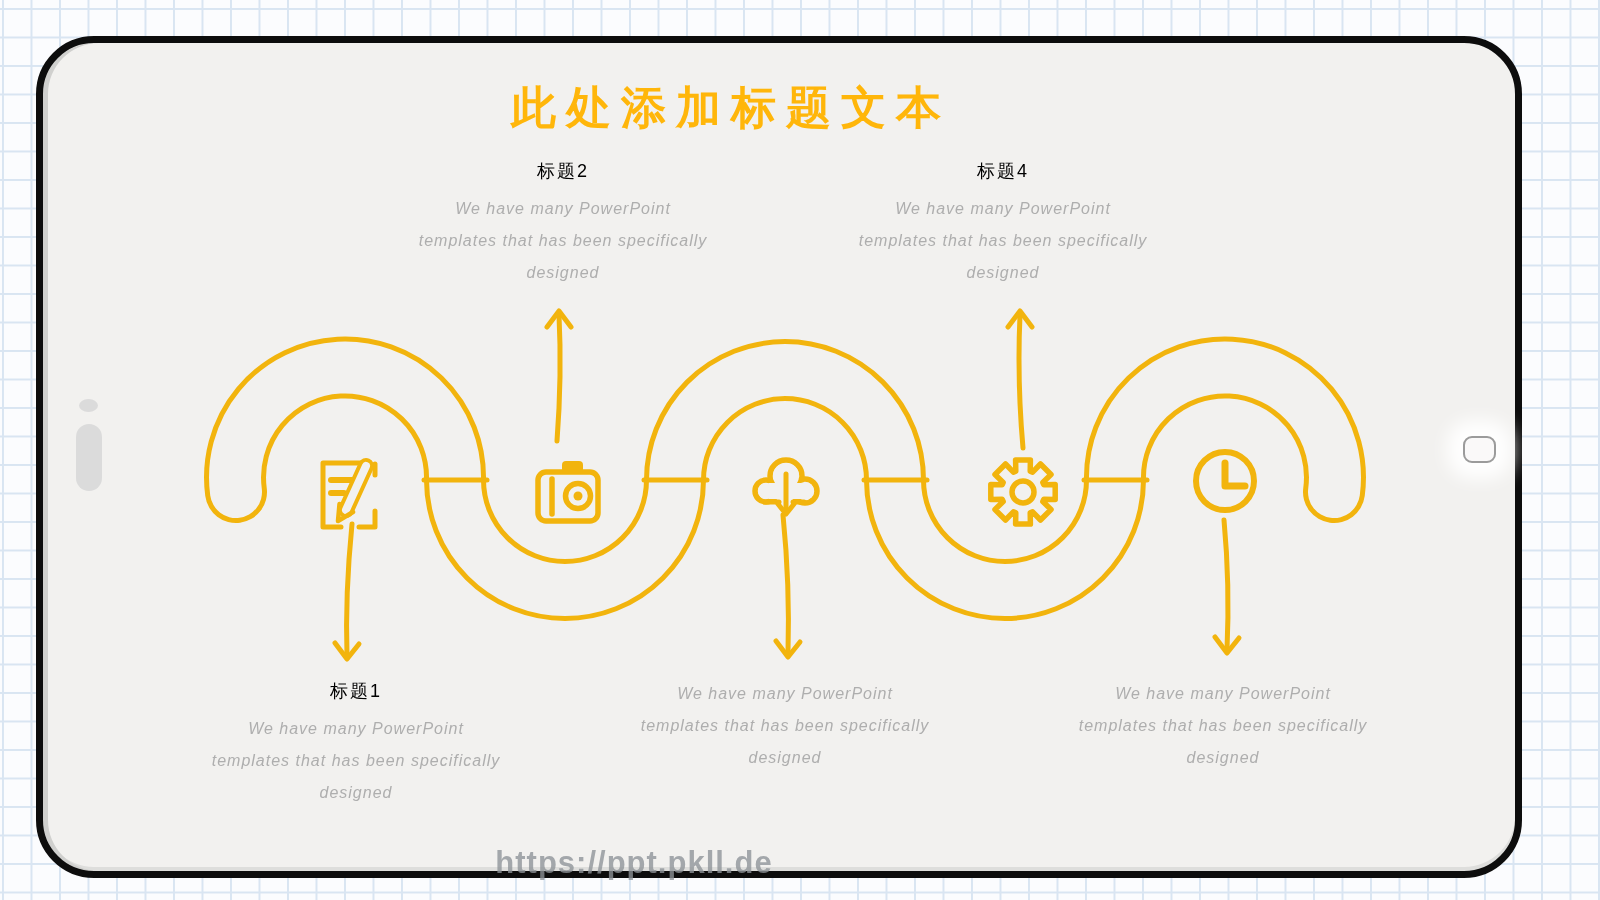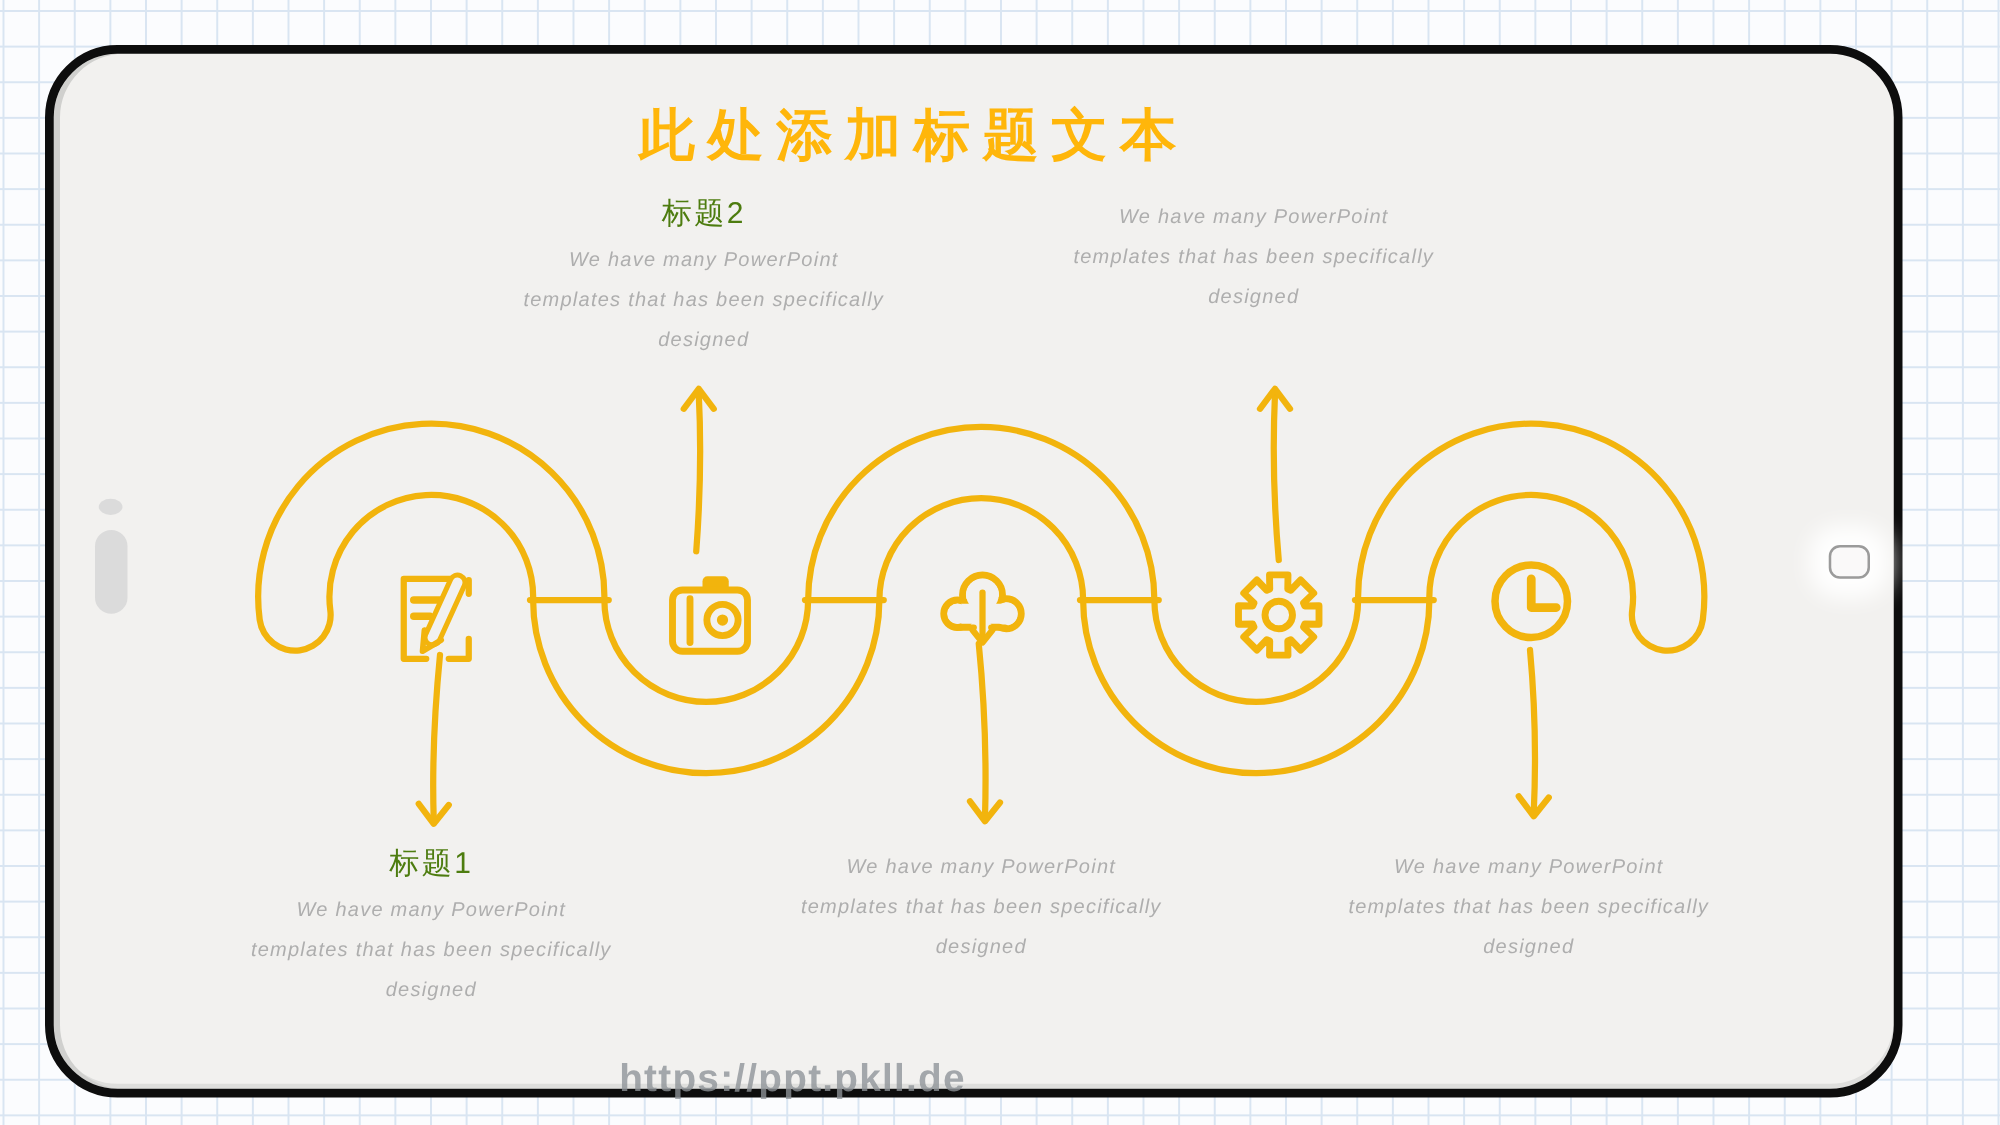--- a/index.html
+++ b/index.html
@@ -19,21 +19,21 @@
     border:7px solid #0D0D0D;border-radius:58px;
     box-shadow: inset 5px 0 0 0 #D0D0CE, inset 0 -4px 0 0 #DEDEDC;
     z-index:1;
   }
   .overlay{position:absolute;left:0;top:0;width:1600px;height:900px;z-index:2;pointer-events:none;}
   .title{
     position:absolute;left:36px;top:78px;width:1390px;text-align:center;
     font-size:45px;font-weight:800;color:#FFB60A;letter-spacing:10px;z-index:3;
   }
   .tblock{position:absolute;width:440px;text-align:center;z-index:3;}
-  .tblock .label{font-size:24px;color:#4d7c0f;letter-spacing:2px;line-height:26px;margin-bottom:9px;}
+  .tblock .label{font-size:18px;color:#000000;letter-spacing:2px;line-height:26px;margin-bottom:9px;}
   .tblock .line{font-size:16px;font-style:italic;color:#AEAEAE;letter-spacing:1px;line-height:32px;white-space:nowrap;}
   .i-dot{position:absolute;left:79px;top:399px;width:19px;height:13px;border-radius:50%;background:#DBDBDB;z-index:3;}
   .i-stem{position:absolute;left:76px;top:424px;width:26px;height:67px;border-radius:13px;background:#DBDBDB;z-index:3;}
   .home-btn{
     position:absolute;left:1463px;top:436px;width:33px;height:27px;box-sizing:border-box;
     border:2.5px solid #9B9B9B;border-radius:9px;z-index:3;
     box-shadow:0 0 18px 16px rgba(255,255,255,0.95);background:rgba(255,255,255,0.6);
   }
   .watermark{
     position:absolute;left:0;top:845px;width:1268px;text-align:center;z-index:9;
@@ -133,26 +133,27 @@
 </svg>
 
 <div class="tblock" style="left:343px;top:158px;">
   <div class="label">标题2</div>
   <div class="line">We have many PowerPoint</div>
   <div class="line">templates that has been specifically</div>
   <div class="line">designed</div>
 </div>
 
 <div class="tblock" style="left:783px;top:158px;">
+  <div class="label">标题4</div>
   <div class="line">We have many PowerPoint</div>
   <div class="line">templates that has been specifically</div>
   <div class="line">designed</div>
 </div>
 
-<div class="tblock" style="left:125px;top:678px;">
+<div class="tblock" style="left:136px;top:678px;">
   <div class="label">标题1</div>
   <div class="line">We have many PowerPoint</div>
   <div class="line">templates that has been specifically</div>
   <div class="line">designed</div>
 </div>
 
 <div class="tblock" style="left:565px;top:678px;">
   <div class="line">We have many PowerPoint</div>
   <div class="line">templates that has been specifically</div>
   <div class="line">designed</div>

